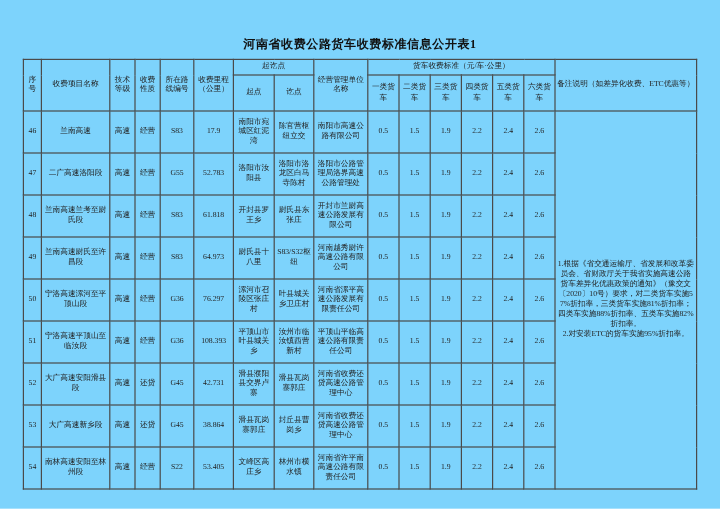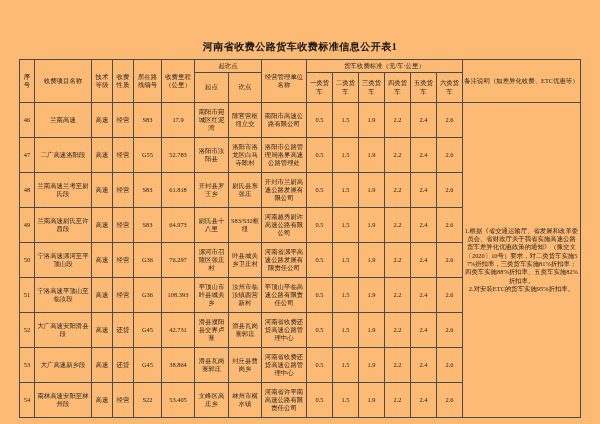--- a/index.html
+++ b/index.html
@@ -1,18 +1,18 @@
 <!DOCTYPE html>
 <html><head>
 <meta charset="utf-8">
 <style>
   * { margin:0; padding:0; box-sizing:border-box; }
   html,body { width:600px; height:424px; background:#ffffff; overflow:hidden; }
   body { font-family:"Liberation Serif", serif; color:#1a1a1a; }
-  .page { width:600px; height:424px; padding-top:40px; background:#fdba74; }
+  .page { width:600px; height:424px; padding-top:30px; background:#7dd3fc; }
   .title { text-align:center; font-size:10px; font-weight:bold; letter-spacing:0.5px; margin-bottom:5px; color:#111; }
   table.toll { border-collapse:collapse; table-layout:fixed; margin:0 auto; }
   table.toll th, table.toll td {
     border:0.6px solid #4a4a4a;
     font-size:6.4px; line-height:1.3; font-weight:normal;
     text-align:center; vertical-align:middle; padding:1px 1px;
     word-break:break-all; overflow:hidden; color:#222;
   }
   thead tr.group th { height:13px; }
   thead tr.labels th { height:30px; }

